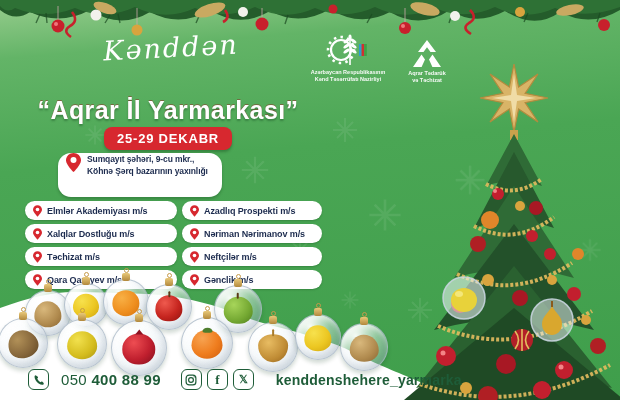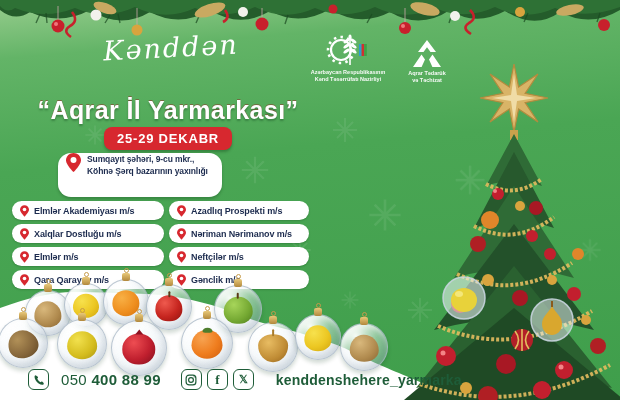--- a/index.html
+++ b/index.html
@@ -26,21 +26,21 @@
          text-shadow:0 -1px 0 rgba(150,28,28,.45),0 2px 2px rgba(15,60,25,.35);}
   .badge-wrap{left:14px;top:127px;width:308px;text-align:center;}
   .badge{display:inline-block;background:#d7282f;color:#fff;font-size:13px;font-weight:800;letter-spacing:.8px;
          padding:4px 13px;border-radius:8px;box-shadow:0 2px 3px rgba(0,40,10,.3);}
 
   
   .locbox{left:30px;top:153px;width:164px;height:44px;background:#fff;border-radius:13px;
           display:flex;gap:6px;padding:0 8px;box-sizing:border-box;box-shadow:0 2px 3px rgba(0,40,10,.25);margin-left:28px;}
   .loctext{color:#1c2b4e;font-size:8.5px;font-weight:800;line-height:1.45;letter-spacing:-.1px;}
   .pin{flex:0 0 auto;}
-  .metro{left:12px;top:201px;display:grid;grid-template-columns:152px 140px;grid-auto-rows:19px;gap:4px 5px;}
+  .metro{left:25px;top:201px;display:grid;grid-template-columns:152px 140px;grid-auto-rows:19px;gap:4px 5px;}
   .pill{background:#fff;border-radius:10px;display:flex;align-items:center;gap:5px;padding:0 8px;
         color:#1c2b4e;font-size:9px;font-weight:800;letter-spacing:-.1px;box-shadow:0 1px 2px rgba(0,40,10,.22);white-space:nowrap;}
 
   
   .wave{left:0;bottom:0;}
   .contact{left:28px;top:369px;display:flex;align-items:center;color:#1e5c38;}
   .icon-box{width:21px;height:21px;border:1.8px solid #1e5c38;border-radius:6px;display:flex;align-items:center;justify-content:center;box-sizing:border-box;background:#fff;}
   .phone-num{font-size:15px;margin-left:12px;letter-spacing:.3px;white-space:nowrap;}
   .phone-num .light{font-weight:500;}
   .phone-num .bold{font-weight:800;}
@@ -234,21 +234,21 @@
           <path d="M7.5,0 C11.6,0 15,3.2 15,7.2 C15,12 7.5,19 7.5,19 C7.5,19 0,12 0,7.2 C0,3.2 3.4,0 7.5,0 Z" fill="#d7282f"></path>
           <circle cx="7.5" cy="7" r="3" fill="#fff"></circle>
         </svg>
         <span>Nəriman Nərimanov m/s</span>
       </div>
     <div class="pill">
         <svg width="9" height="12" viewBox="0 0 15 19">
           <path d="M7.5,0 C11.6,0 15,3.2 15,7.2 C15,12 7.5,19 7.5,19 C7.5,19 0,12 0,7.2 C0,3.2 3.4,0 7.5,0 Z" fill="#d7282f"></path>
           <circle cx="7.5" cy="7" r="3" fill="#fff"></circle>
         </svg>
-        <span>Elmlər m/s</span>
+        <span>Təchizat m/s</span>
       </div>
     <div class="pill">
         <svg width="9" height="12" viewBox="0 0 15 19">
           <path d="M7.5,0 C11.6,0 15,3.2 15,7.2 C15,12 7.5,19 7.5,19 C7.5,19 0,12 0,7.2 C0,3.2 3.4,0 7.5,0 Z" fill="#d7282f"></path>
           <circle cx="7.5" cy="7" r="3" fill="#fff"></circle>
         </svg>
         <span>Neftçilər m/s</span>
       </div>
     <div class="pill">
         <svg width="9" height="12" viewBox="0 0 15 19">

